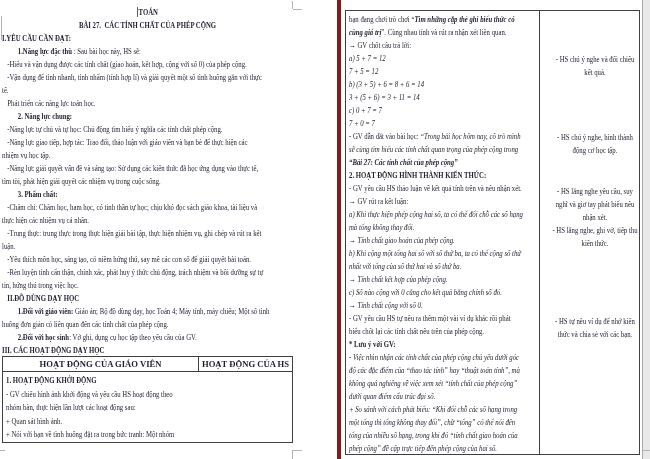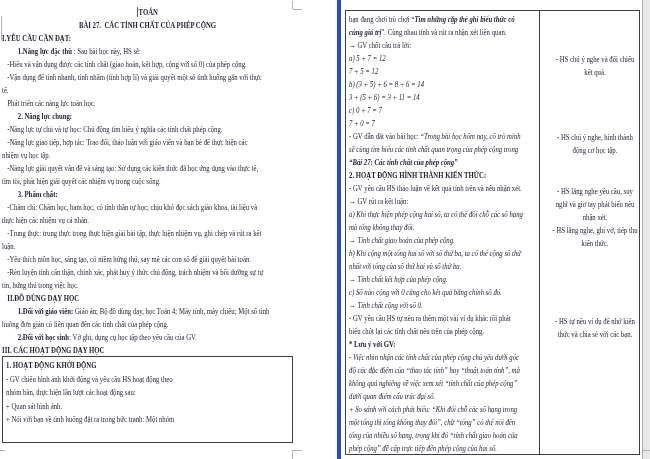--- a/index.html
+++ b/index.html
@@ -1,16 +1,16 @@
 <!DOCTYPE html>
 <html><head>
 <meta charset="utf-8">
 <style>
   html,body{margin:0;padding:0;background:#c9c9c9;}
-  .canvas{position:relative;width:650px;height:459px;overflow:hidden;background:#1d4ed8;
+  .canvas{position:relative;width:650px;height:459px;overflow:hidden;background:#7f1d1d;
           font-family:"Liberation Serif","DejaVu Serif",serif;color:#1e1e2f;}
   .page{position:absolute;top:0;background:#ffffff;}
   .page-left{left:0;width:337px;height:459px;}
   .page-right{left:341px;width:301px;height:459px;}
   .bg-strip{position:absolute;left:642px;top:0;width:8px;height:459px;background:#e9e9e9;border-left:1px solid #a8a8a8;box-sizing:border-box;}
   .squeeze{transform:scaleX(0.75);transform-origin:0 0;}
   .ln{font-size:9px;line-height:13px;white-space:pre;}
   .ln .b{font-weight:bold;}
   .ln .it{font-style:italic;}
   .center{text-align:center;}
@@ -75,20 +75,24 @@
         <div class="ln ind"><span>-Rèn luyện tính cẩn thận, chính xác, phát huy ý thức chủ động, trách nhiệm và bồi dưỡng sự tự</span></div>
         <div class="ln"><span>tin, hứng thú trong việc học.</span></div>
         <div class="ln ind"><span class="b">II.ĐỒ DÙNG DẠY HỌC</span></div>
         <div class="ln ind2"><span class="b">1.Đối với giáo viên:</span><span> Giáo án; Bộ đồ dùng dạy, học Toán 4; Máy tính, máy chiếu; Một số tình</span></div>
         <div class="ln"><span>huống đơn giản có liên quan đến các tính chất của phép cộng.</span></div>
         <div class="ln ind2"><span class="b">2.Đối với học sinh</span><span>: Vở ghi, dụng cụ học tập theo yêu cầu của GV.</span></div>
         <div class="ln"><span class="b">III. CÁC HOẠT ĐỘNG DẠY HỌC</span></div>
       </div>
 
     <div class="lp-table">
+      <div class="t-header">
+        <div class="th th-gv">HOẠT ĐỘNG CỦA GIÁO VIÊN</div>
+        <div class="th th-hs">HOẠT ĐỘNG CỦA HS</div>
+      </div>
       <div class="t-body">
         <div class="td td-gv">
           <div class="squeeze" id="lp-gv" style="width:260px;">
               <div class="ln"><span class="b">1. HOẠT ĐỘNG KHỞI ĐỘNG</span></div>
               <div class="ln"><span>- GV chiếu hình ảnh khởi động và yêu cầu HS hoạt động theo</span></div>
               <div class="ln"><span>nhóm bàn, thực hiện lần lượt các hoạt động sau:</span></div>
               <div class="ln"><span>+ Quan sát hình ảnh.</span></div>
               <div class="ln"><span>+ Nói với bạn về tình huống đặt ra trong bức tranh: Một nhóm</span></div>
             </div>
         </div>

